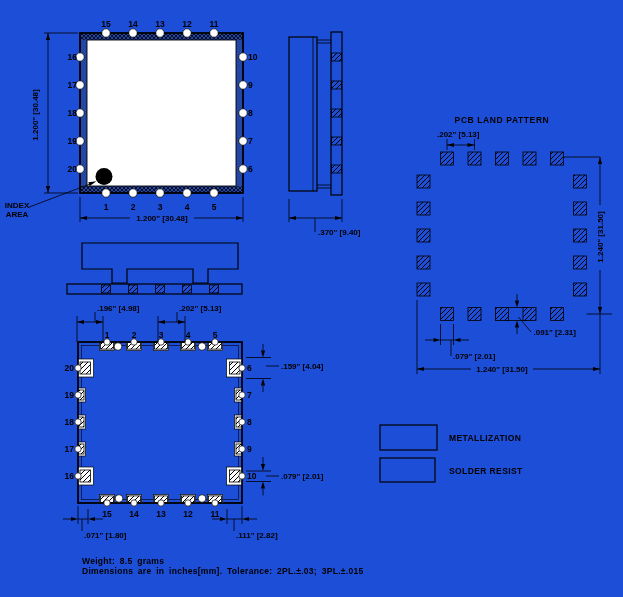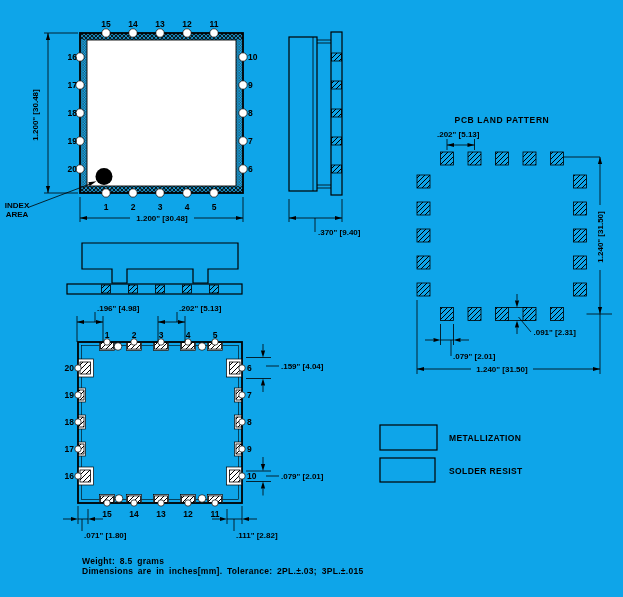--- a/index.html
+++ b/index.html
@@ -1,16 +1,16 @@
 <!DOCTYPE html>
 <html><head>
 <meta charset="utf-8">
 <style>
   html,body{margin:0;padding:0;background:#fff;}
-  #stage{position:relative;width:623px;height:597px;background:#0ea5e9;overflow:hidden;}
+  #stage{position:relative;width:623px;height:597px;background:#1d4ed8;overflow:hidden;}
   svg{display:block;}
   .t{font-family:"Liberation Sans","DejaVu Sans",sans-serif;font-weight:bold;font-size:8.5px;fill:#000;}
   .t8{font-size:8px;}
   .am{text-anchor:middle;}
   .ae{text-anchor:end;}
   .thin{stroke:#000;stroke-width:0.8;fill:none;}
   .vthin{stroke:#000;stroke-width:0.6;fill:none;}
   .med{stroke:#000;stroke-width:1.2;fill:none;}
   .thick{stroke:#000;stroke-width:1.8;fill:none;}
   .arr{fill:#000;stroke:none;}

